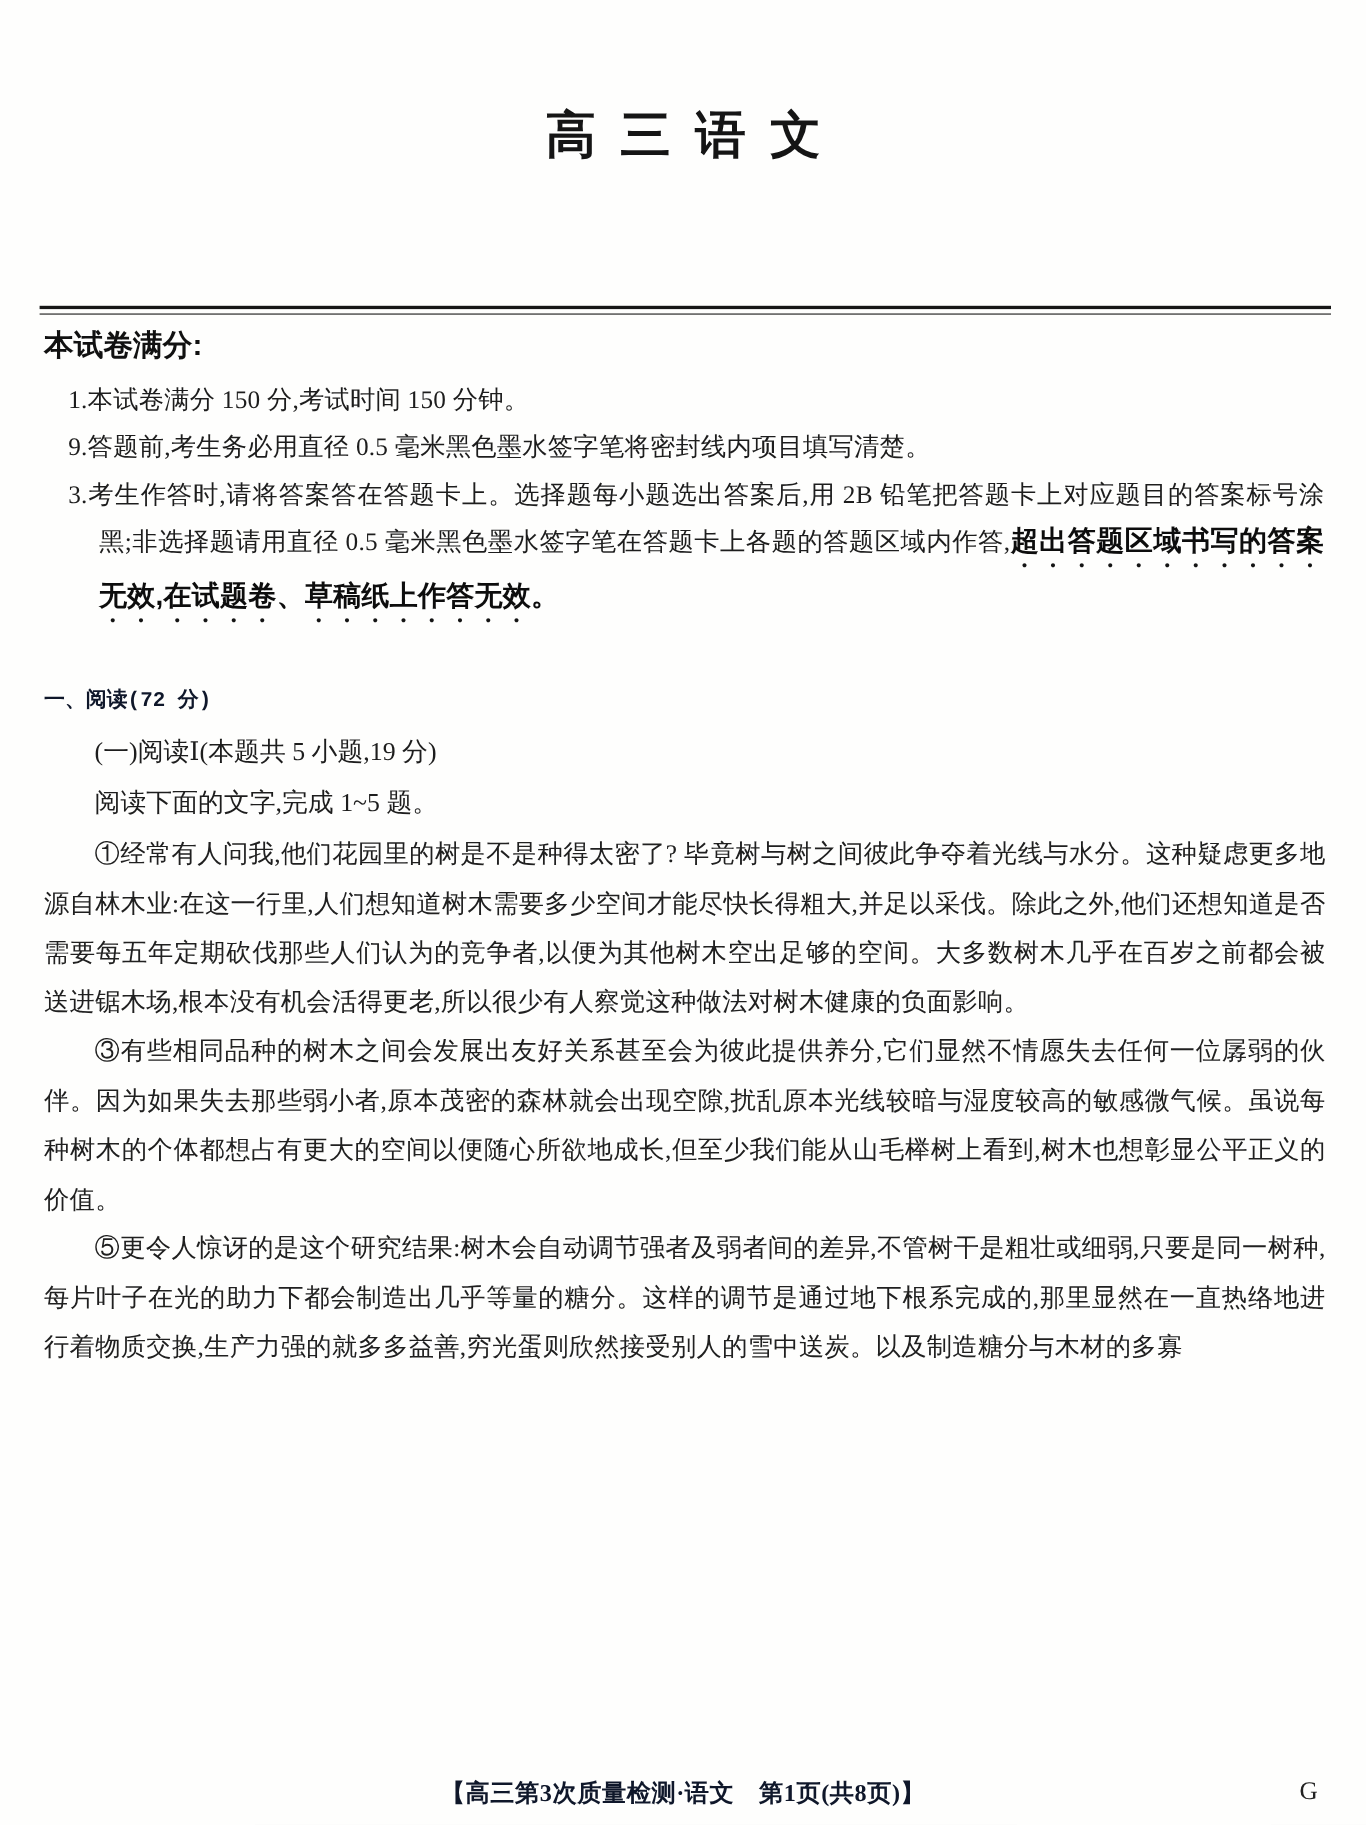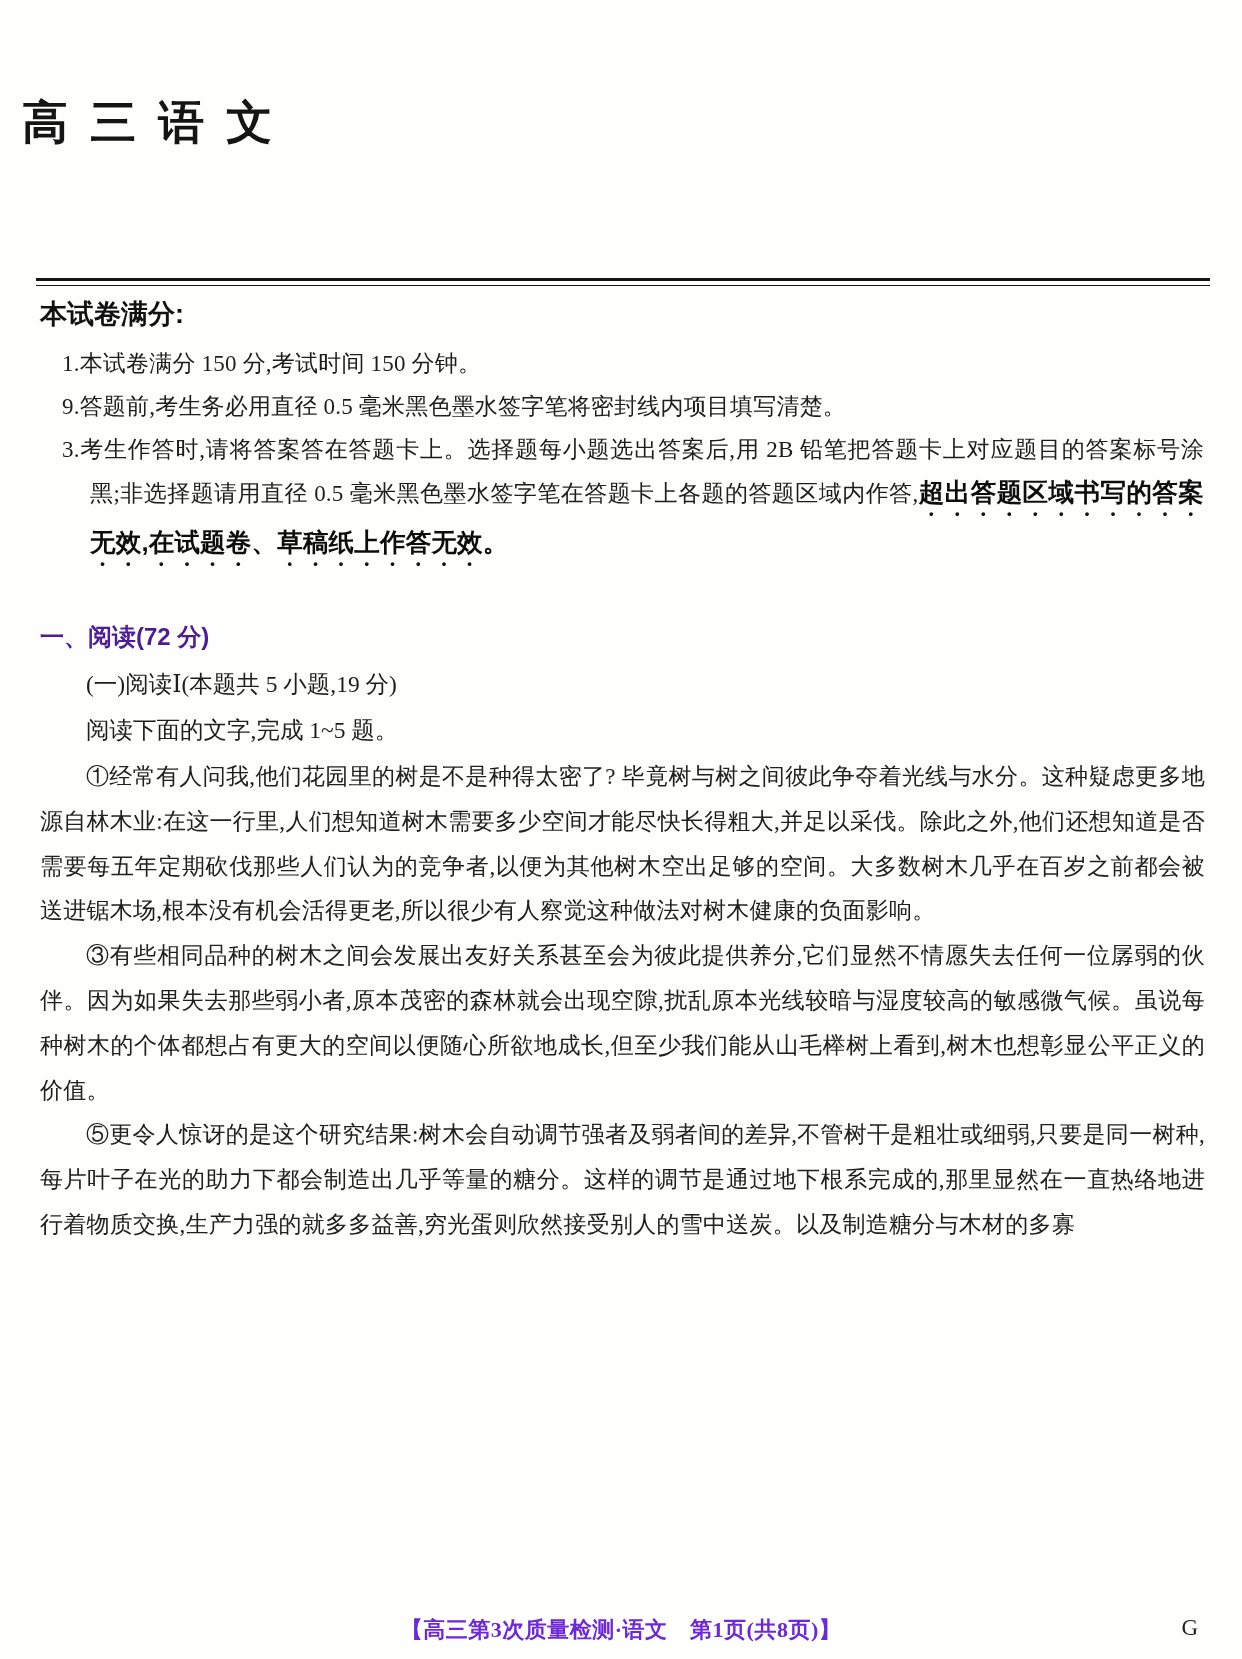--- a/index.html
+++ b/index.html
@@ -8,21 +8,21 @@
     width:1242px;height:1659px;
     margin:0 auto;
     background:#fefefd;
     color:#1d1d1d;
     font-family:"Liberation Serif","DejaVu Serif",serif;
     overflow:hidden;
   }
   
   .title{
     margin:92px 0 0 0;
-    text-align:left;
+    text-align:center;
     font-size:46px;
     font-weight:700;
     letter-spacing:0.48em;
     padding-left:0.48em; 
     color:#151515;
   }
   
   .double-rule{
     margin:124px 32px 0 36px;
     height:4px;
@@ -53,24 +53,24 @@
     font-size:25.5px;
     color:#0d0d0d;
     -webkit-text-emphasis:filled dot #141414;
     text-emphasis:filled dot #141414;
     -webkit-text-emphasis-position:under right;
     text-emphasis-position:under right;
   }
   
   .section-heading{
     margin:44px 38px 0 40px;
-    font-family:Liberation Sans, sans-serif;
+    font-family:Liberation Mono, monospace;
     font-weight:700;
-    font-size:24px;
-    color:#4c1d95;
+    font-size:19px;
+    color:#0f172a;
     line-height:44px;
   }
   .subsection-heading{
     margin:2px 38px 0 86px;
     font-size:23.5px;
     line-height:46px;
   }
   .instruction{
     margin:0 38px 0 86px;
     font-size:23.5px;
@@ -91,21 +91,21 @@
     position:absolute;
     left:0;right:0;bottom:12px;
     height:32px;
     font-size:22px;
   }
   .footer-center{
     display:block;
     text-align:center;
     font-weight:600;
     letter-spacing:0.5px;
-    color:#6d28d9;
+    color:#0f172a;
   }
   .footer-right{
     position:absolute;
     right:44px;top:0;
     font-size:23px;
     color:#222;
   }
 </style>
 </head>
 <body>

